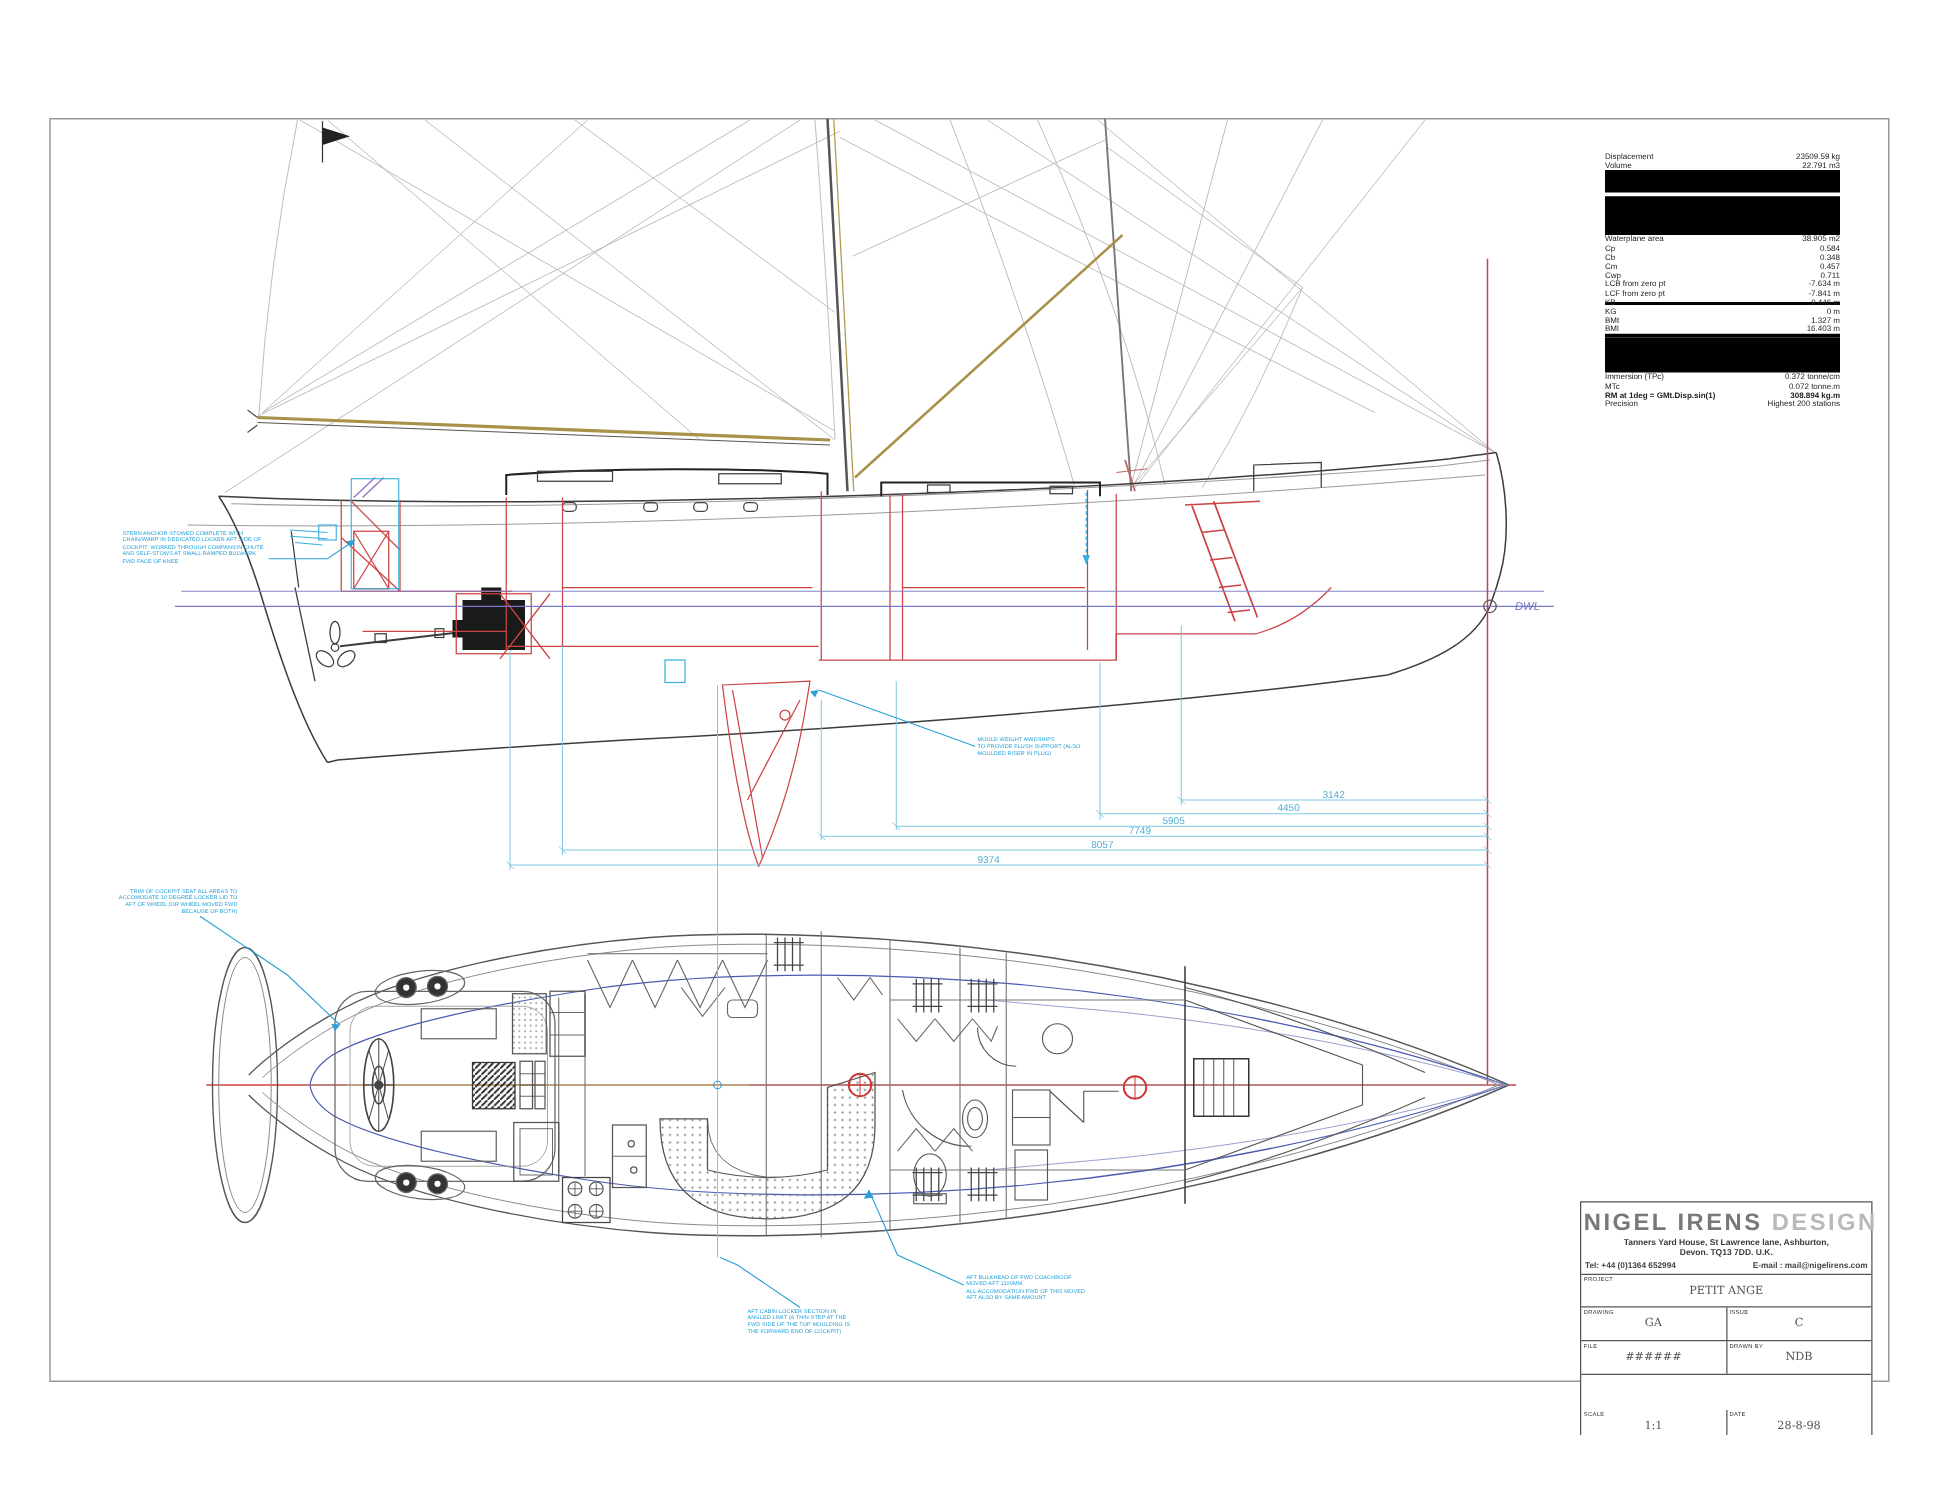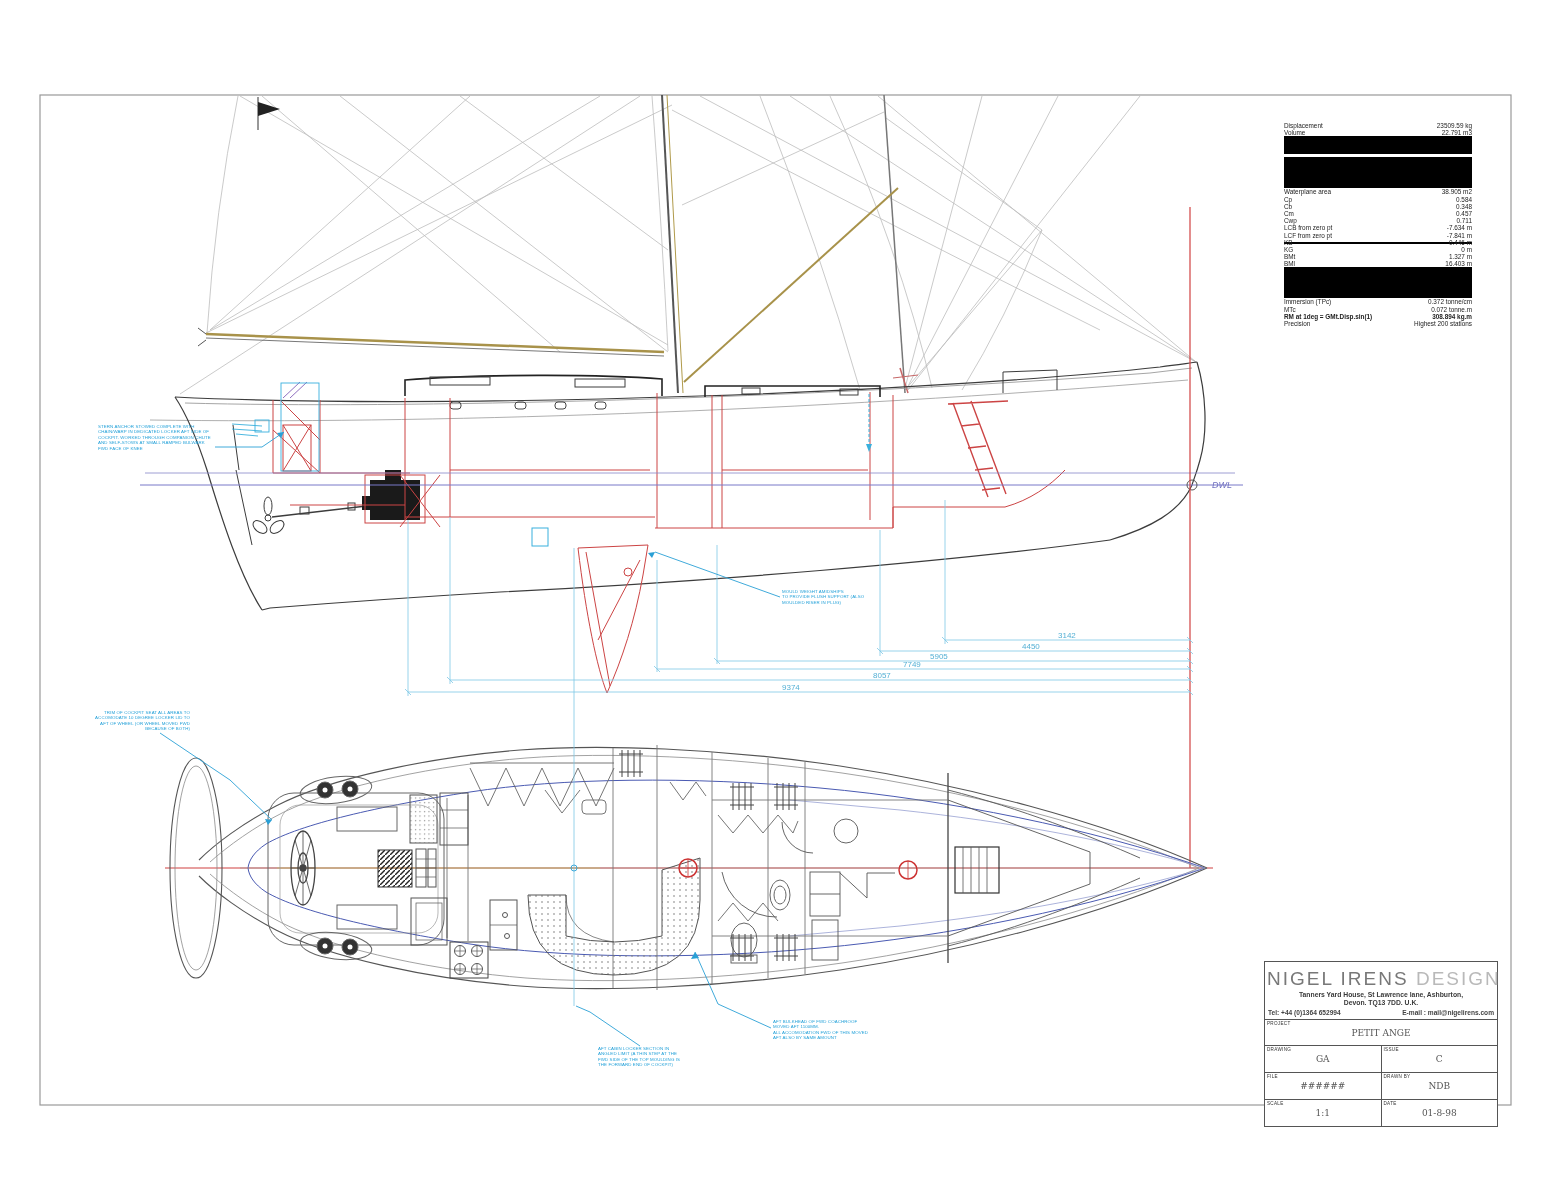--- a/index.html
+++ b/index.html
@@ -10,26 +10,26 @@
   #hydro{position:absolute;left:1284px;top:122px;width:188px;font-size:6.4px;color:#222;}
   #hydro .row{display:flex;justify-content:space-between;height:7.2px;line-height:7.2px;white-space:nowrap;}
   #hydro .row .v{text-align:right;}
   #hydro .redact{background:#000;}
   #hydro .gap{height:3px;}
   #hydro .struck{background:linear-gradient(transparent 42%,#000 42%,#000 72%,transparent 72%);}
   #hydro .strike{height:3px;background:#000;}
   #hydro .bold{font-weight:bold;}
   
   #tblock{position:absolute;left:1264px;top:961px;width:232px;border:1.6px solid #555;background:#fff;color:#444;}
-  #tblock .name{padding:6px 2px 1px 2px;text-align:right;font-size:19px;letter-spacing:2px;font-weight:normal;color:#787878;white-space:nowrap;}
+  #tblock .name{padding:6px 2px 1px 2px;text-align:right;font-size:19px;letter-spacing:2px;font-weight:bold;color:#787878;white-space:nowrap;}
   #tblock .name .lt{color:#b9b9b9;}
   #tblock .addr{text-align:center;font-size:6.8px;font-weight:bold;color:#3a3a3a;line-height:8px;}
   #tblock .tel{display:flex;justify-content:space-between;font-size:6.6px;font-weight:bold;padding:2px 3px 3px 3px;border-bottom:1.2px solid #555;}
   #tblock .frow{display:flex;border-bottom:1.2px solid #555;}
-  #tblock .frow:last-child{border-bottom:none;}
+  #tblock .frow:last-child{border-bottom:none;margin-top:28px;}
   #tblock .cell{position:relative;flex:1;height:26px;border-right:1.2px solid #555;}
   #tblock .cell:last-child{border-right:none;}
   #tblock .cell.wide{height:25px;}
   #tblock .lab{position:absolute;left:2px;top:1px;font-size:4.6px;color:#333;letter-spacing:.3px;}
   #tblock .val{position:absolute;left:0;right:0;top:8px;text-align:center;
                font-family:"DejaVu Serif",serif;font-size:9px;color:#555;}
   
   .note{position:absolute;color:#1f9fd8;font-size:4.4px;line-height:5.4px;letter-spacing:.1px;white-space:nowrap;}
   .note.right{text-align:right;}
 </style>
@@ -502,18 +502,18 @@
       <span class="val">NDB</span>
     </div>
   </div>
   <div class="frow">
     <div class="cell">
       <span class="lab">SCALE</span>
       <span class="val">1:1</span>
     </div>
     <div class="cell">
       <span class="lab">DATE</span>
-      <span class="val">01-8-98</span>
+      <span class="val">28-8-98</span>
     </div>
   </div>
 </div>
 
 </div>
 
 </body></html>

